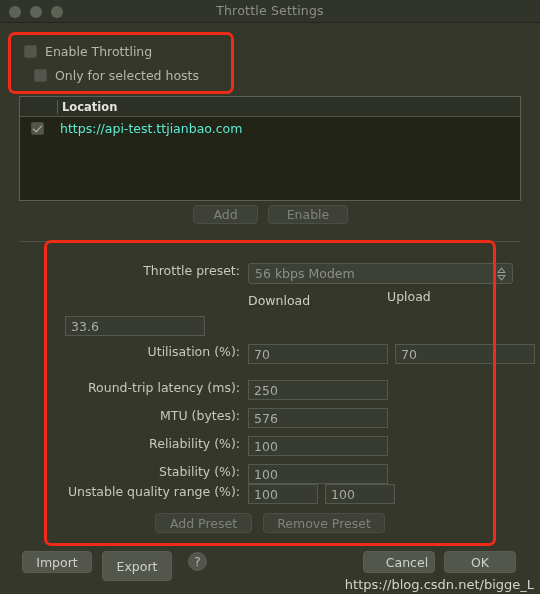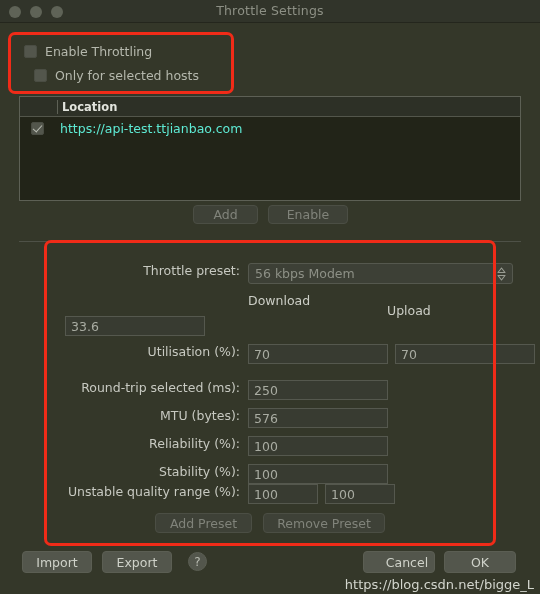--- a/index.html
+++ b/index.html
@@ -287,36 +287,36 @@
       <span class="chev">
         <svg width="11" height="16" viewBox="0 0 11 16">
           <path d="M5.5 2 L9 6.5 L2 6.5 Z" fill="none" stroke="#9a9d93" stroke-width="1.1" stroke-linejoin="round"></path>
           <path d="M5.5 14 L9 9.5 L2 9.5 Z" fill="none" stroke="#9a9d93" stroke-width="1.1" stroke-linejoin="round"></path>
         </svg>
       </span>
     </div>
   </div>
 
   <div class="colhead" style="left:248px; top:293px;">Download</div>
-  <div class="colhead" style="left:387px; top:303px;">Upload</div>
+  <div class="colhead" style="left:387px; top:289px;">Upload</div>
 
   <div class="frow" style="left:58px; top:316px;">
     <div class="gap"></div>
     <div class="field w-main">33.6</div>
   </div>
 
   <div class="frow" style="left:58px; top:344px;">
     <div class="flabel">Utilisation (%):</div>
     <div class="field w-main">70</div>
     <div class="gap"></div>
     <div class="field w-main">70</div>
   </div>
 
   <div class="frow" style="left:58px; top:380px;">
-    <div class="flabel">Round-trip selected (ms):</div>
+    <div class="flabel">Round-trip latency (ms):</div>
     <div class="field w-main">250</div>
   </div>
 
   <div class="frow" style="left:58px; top:408px;">
     <div class="flabel">MTU (bytes):</div>
     <div class="field w-main">576</div>
   </div>
 
   <div class="frow" style="left:58px; top:436px;">
     <div class="flabel">Reliability (%):</div>
@@ -334,21 +334,21 @@
     <div class="gap"></div>
     <div class="field w-small">100</div>
   </div>
 
   <button class="btn disabled" style="left:155px; top:513px; width:97px; height:20px;">Add Preset</button>
   <button class="btn disabled" style="left:263px; top:513px; width:122px; height:20px;">Remove Preset</button>
 
   <div class="redbox" id="redbox-bottom"></div>
 
   <button class="btn" style="left:22px; top:551px; width:70px; height:22px;">Import</button>
-  <button class="btn" style="left:102px; top:551px; width:70px; height:22px;">Export</button>
+  <button class="btn" style="left:102px; top:551px; width:70px; height:30px;">Export</button>
   <button class="btn help" style="left:188px; top:552px;">?</button>
 
   <button class="btn" style="left:363px; top:551px; width:72px; height:22px;padding-left:16px;">Cancel</button>
   <button class="btn" style="left:444px; top:551px; width:72px; height:22px;">OK</button>
 
   <div class="watermark">https://blog.csdn.net/bigge_L</div>
 
 </div>
 
 </body></html>

